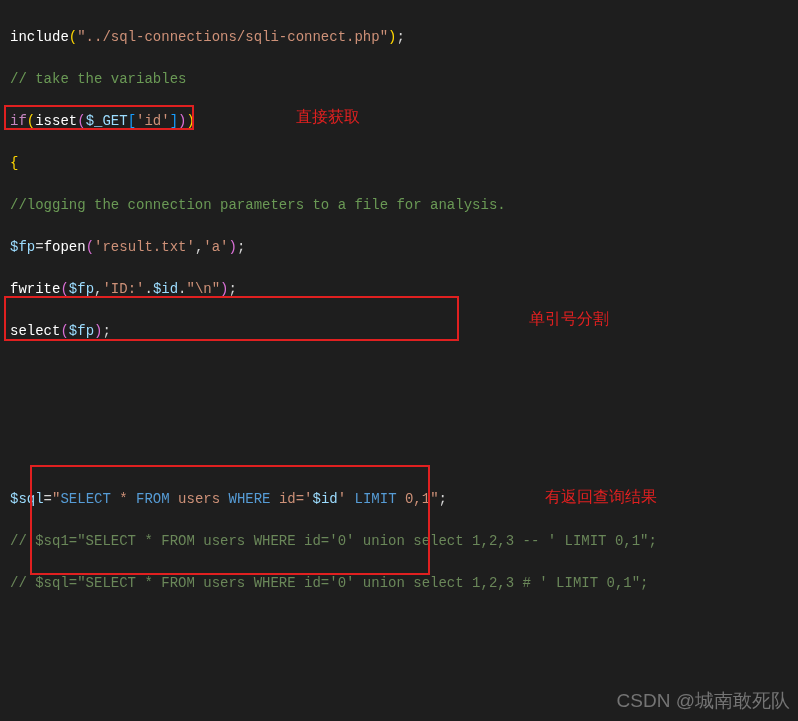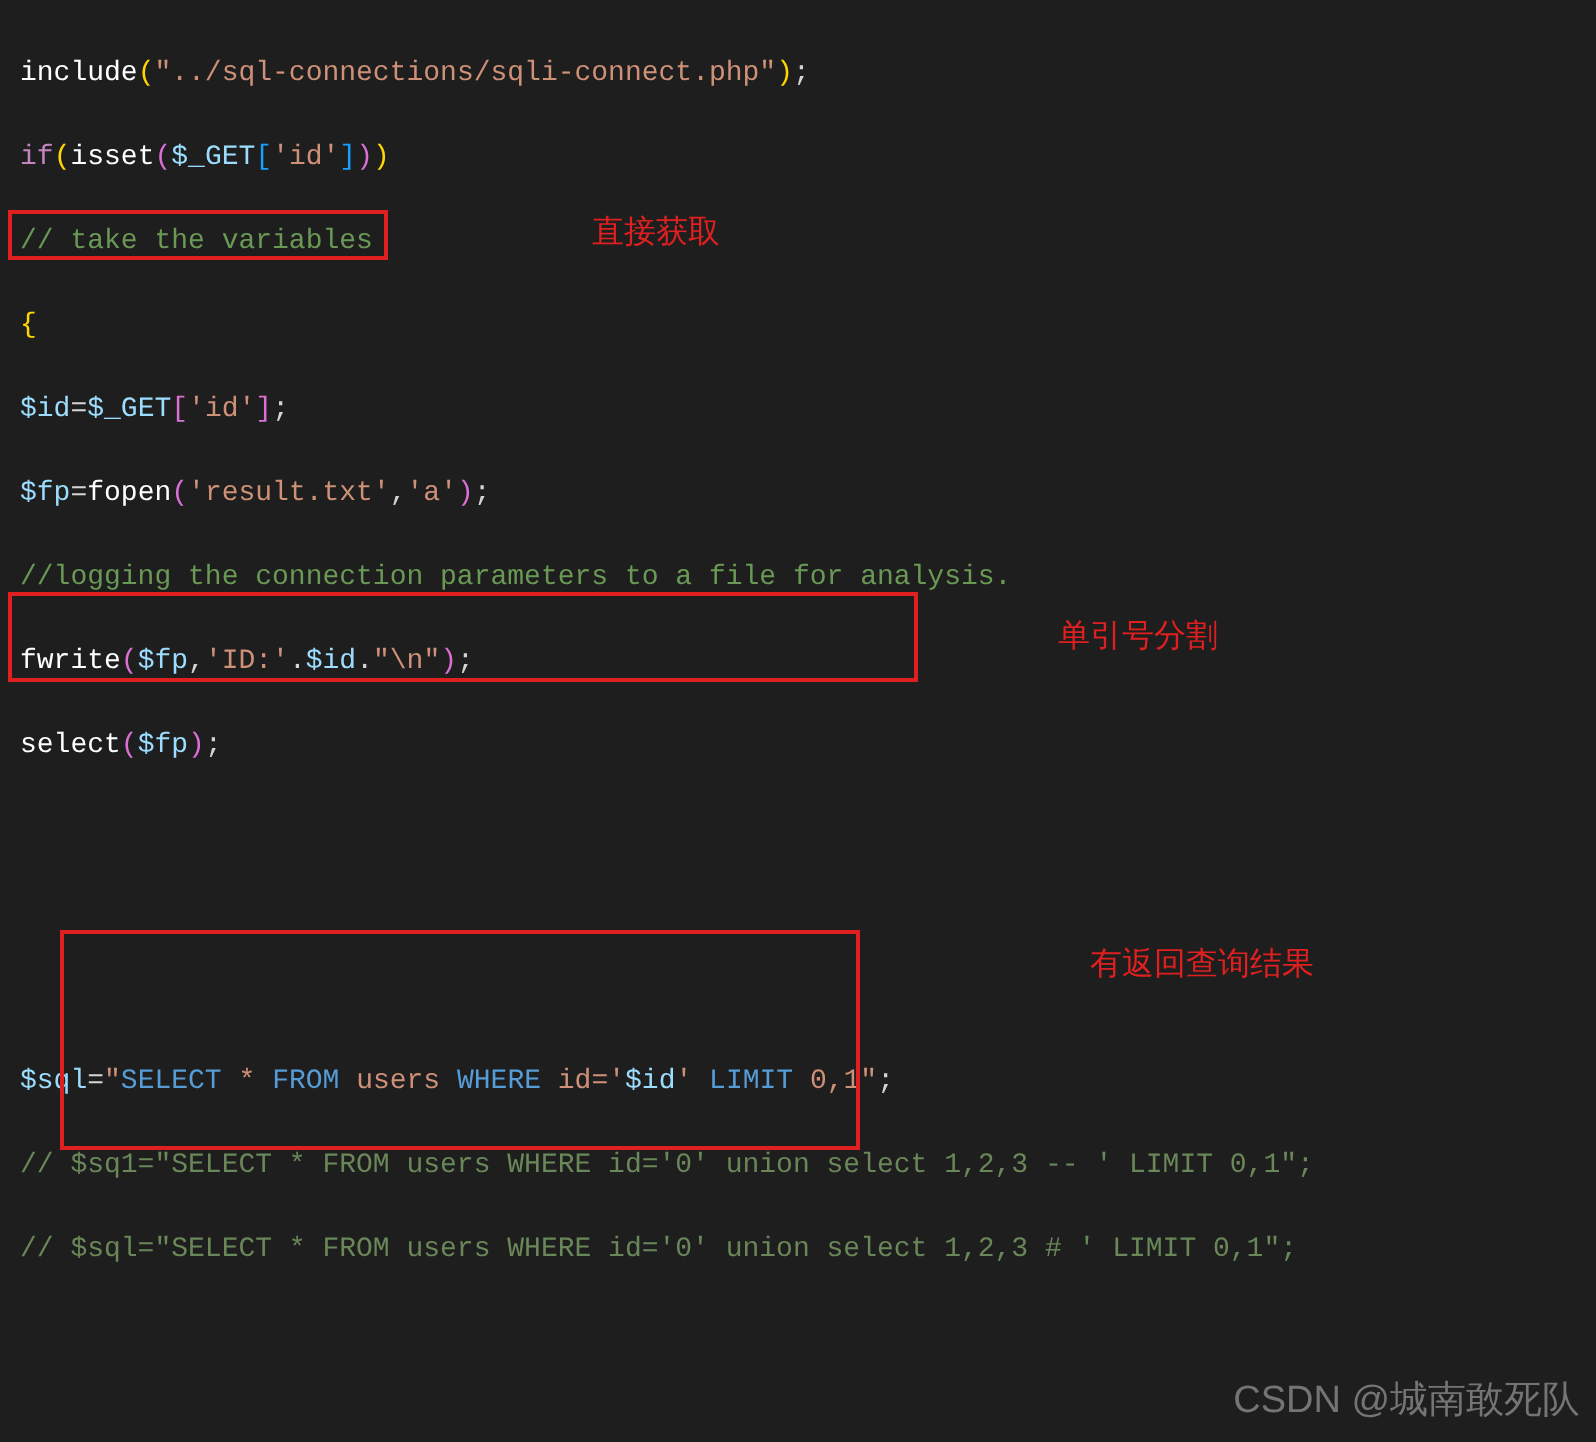--- a/index.html
+++ b/index.html
@@ -55,26 +55,25 @@
     color: #747474;
     font-family: 'Microsoft YaHei', sans-serif;
     font-size: 19px;
   }
 </style>
 </head>
 <body>
 
 <div class="code-area">
 <span class="line"><span class="fn">include</span><span class="br1">(</span><span class="str">"../sql-connections/sqli-connect.php"</span><span class="br1">)</span><span class="op">;</span></span>
+<span class="line cmt">// take the variables</span>
 <span class="line"><span class="kw">if</span><span class="br1">(</span><span class="fn">isset</span><span class="br2">(</span><span class="var">$_GET</span><span class="br3">[</span><span class="str">'id'</span><span class="br3">]</span><span class="br2">)</span><span class="br1">)</span></span>
-<span class="line cmt">// take the variables</span>
 <span class="line br1">{</span>
-<span class="line"><span class="var">$id</span><span class="op">=</span><span class="var">$_GET</span><span class="br2">[</span><span class="str">'id'</span><span class="br2">]</span><span class="op">;</span></span>
+<span class="line cmt">//logging the connection parameters to a file for analysis.</span>
 <span class="line"><span class="var">$fp</span><span class="op">=</span><span class="fn">fopen</span><span class="br2">(</span><span class="str">'result.txt'</span><span class="op">,</span><span class="str">'a'</span><span class="br2">)</span><span class="op">;</span></span>
-<span class="line cmt">//logging the connection parameters to a file for analysis.</span>
 <span class="line"><span class="fn">fwrite</span><span class="br2">(</span><span class="var">$fp</span><span class="op">,</span><span class="str">'ID:'</span><span class="op">.</span><span class="var">$id</span><span class="op">.</span><span class="str">"\n"</span><span class="br2">)</span><span class="op">;</span></span>
 <span class="line"><span class="fn">select</span><span class="br2">(</span><span class="var">$fp</span><span class="br2">)</span><span class="op">;</span></span>
 <span class="line"> </span>
 <span class="line"> </span>
 <span class="line"> </span>
 <span class="line"><span class="var">$sql</span><span class="op">=</span><span class="str">"</span><span class="sqkw">SELECT</span><span class="str"> * </span><span class="sqkw">FROM</span><span class="str"> users </span><span class="sqkw">WHERE</span><span class="str"> id='</span><span class="var">$id</span><span class="str">' </span><span class="sqkw">LIMIT</span><span class="str"> 0,1"</span><span class="op">;</span></span>
 <span class="line cmt2">// $sq1="SELECT * FROM users WHERE id='0' union select 1,2,3 -- ' LIMIT 0,1";</span>
 <span class="line cmt2">// $sql="SELECT * FROM users WHERE id='0' union select 1,2,3 # ' LIMIT 0,1";</span>
 
 
@@ -97,15 +96,15 @@
 
 </div>
 
 <div class="box" style="left:4px; top:105px; width:190px; height:25px;"></div>
 <div class="anno" style="left:248px; top:105px;">直接获取</div>
 
 <div class="box" style="left:4px; top:296px; width:455px; height:45px;"></div>
 <div class="anno" style="left:481px; top:307px;">单引号分割</div>
 
 <div class="box" style="left:30px; top:465px; width:400px; height:110px;"></div>
-<div class="anno" style="left:497px; top:471px;text-align:center;">有返回查询结果</div>
+<div class="anno" style="left:497px; top:485px;text-align:center;">有返回查询结果</div>
 
 <div class="watermark">CSDN @城南敢死队</div>
 
 </body></html>

